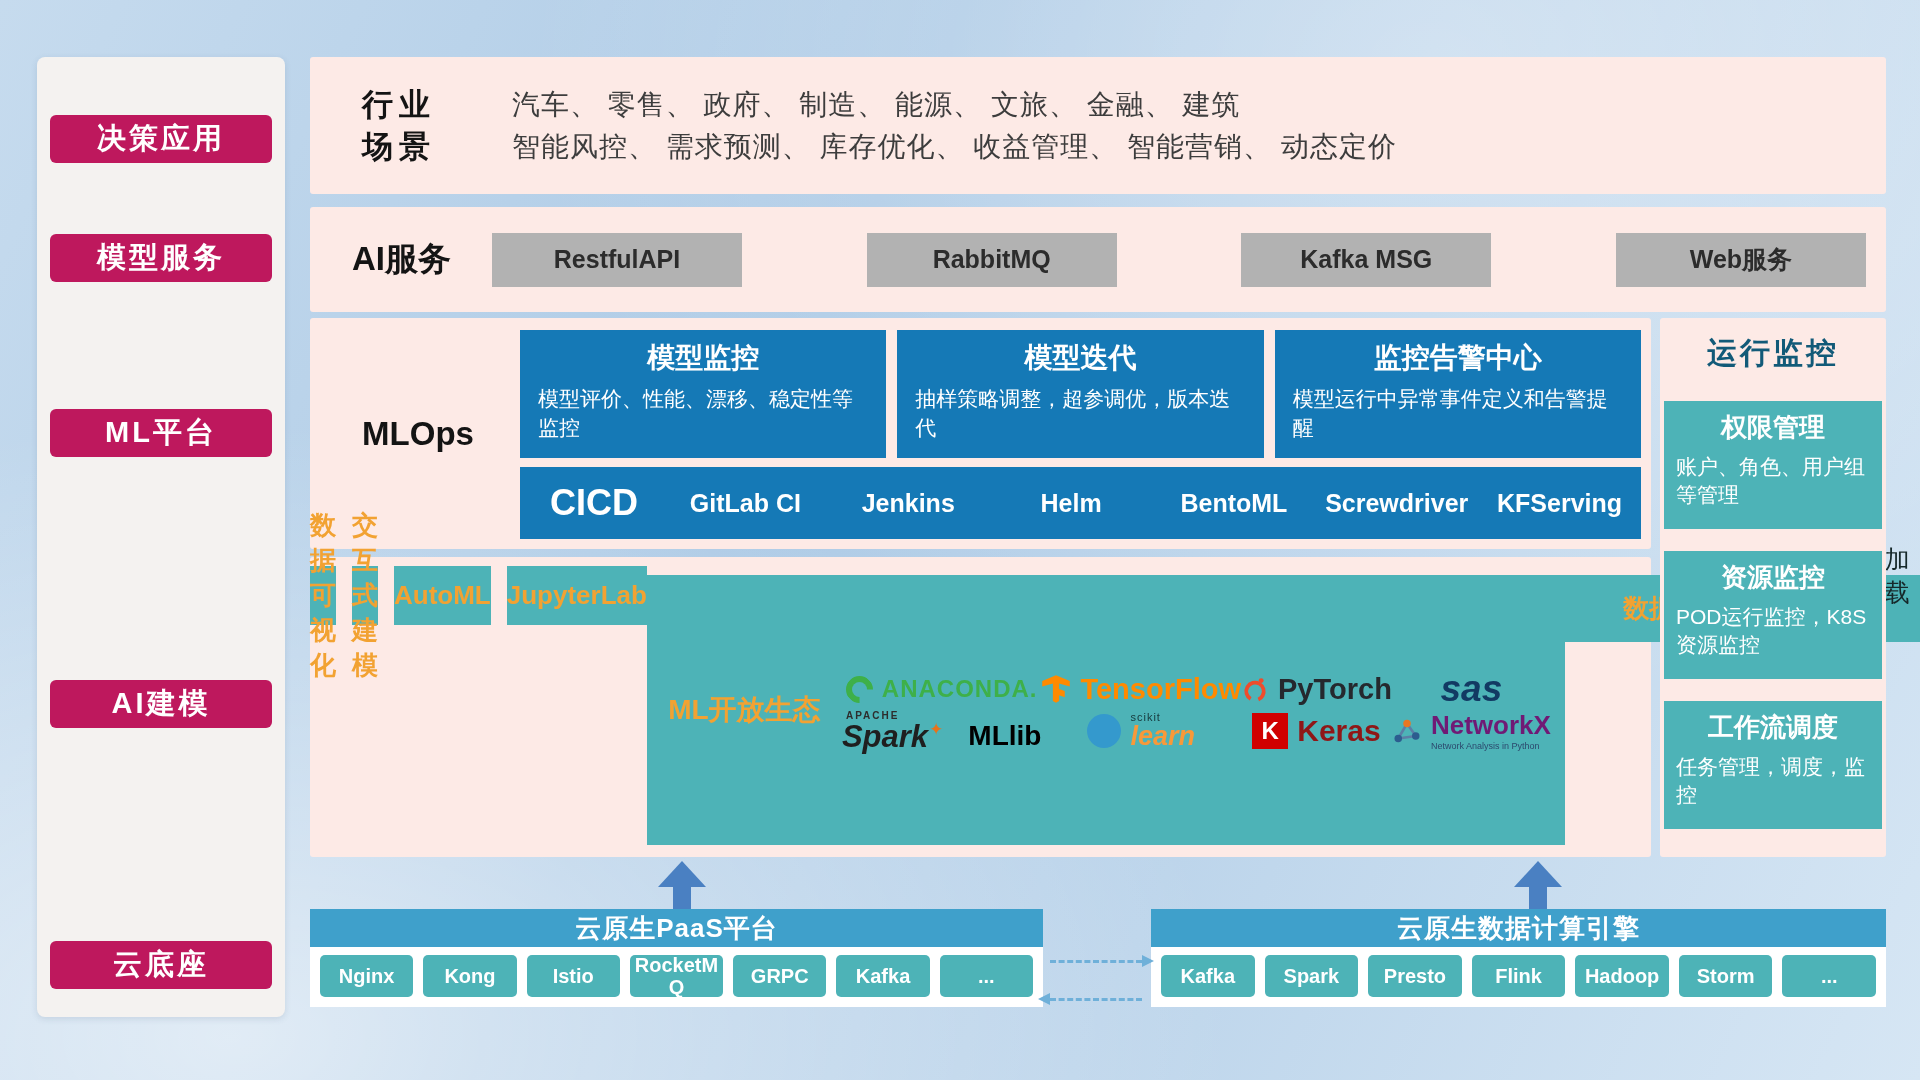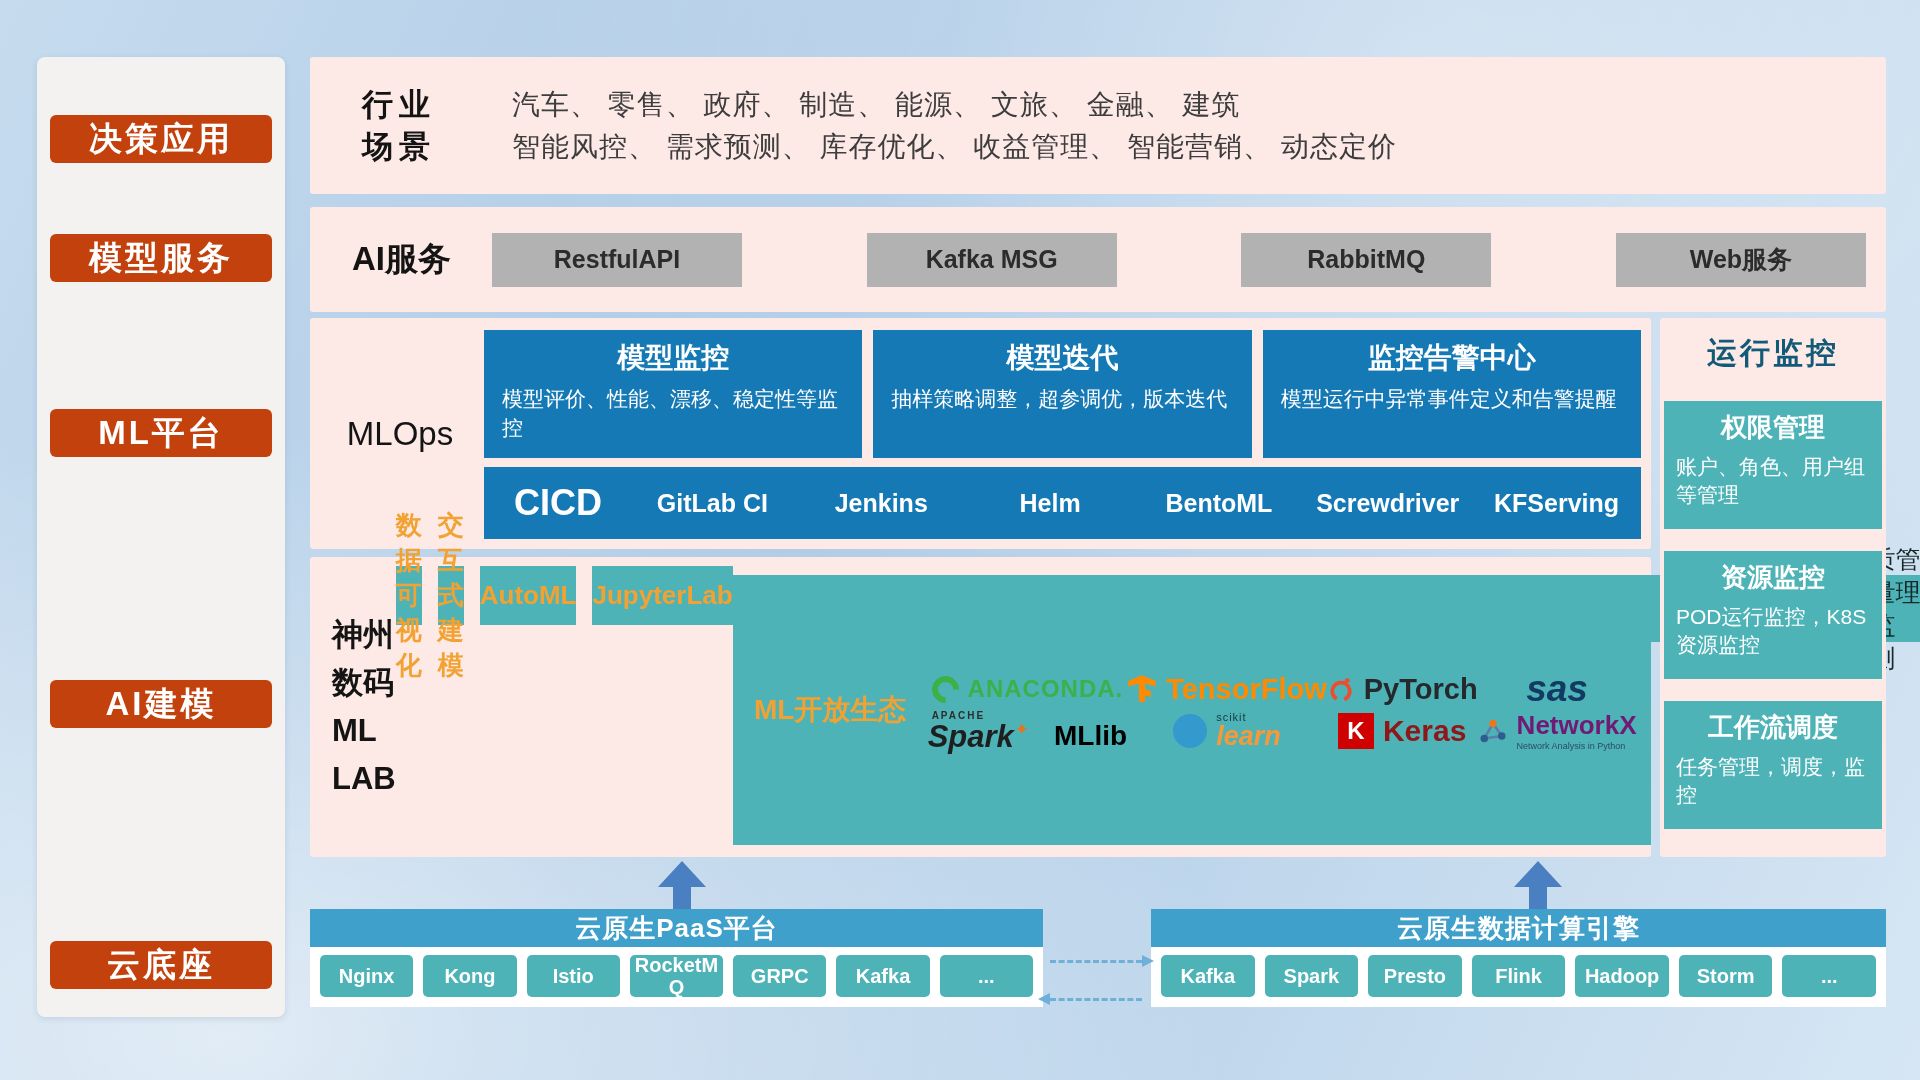--- a/index.html
+++ b/index.html
@@ -9,22 +9,22 @@
     overflow:hidden;
     background:
       radial-gradient(ellipse at 12% 96%, rgba(255,255,255,.6), transparent 42%),
       radial-gradient(ellipse at 75% 6%, rgba(255,255,255,.35), transparent 45%),
       linear-gradient(115deg,#c6dbee 0%,#aecbe6 40%,#bdd5eb 65%,#d6e6f4 100%);
   }
   .canvas { position:relative; width:1920px; height:1080px; }
 
   
   .sidebar { position:absolute; left:37px; top:57px; width:248px; height:960px; background:#f4f2f0; border-radius:8px; box-shadow:0 2px 6px rgba(60,90,120,.15); }
-  .side-btn { position:absolute; left:13px; width:222px; height:48px; background:#c2410c; border-radius:6px;
-    color:#fff; font-size:33px; font-weight:700; letter-spacing:3px;
+  .side-btn { position:absolute; left:13px; width:222px; height:48px; background:#be185d; border-radius:6px;
+    color:#fff; font-size:29px; font-weight:700; letter-spacing:3px;
     display:flex; align-items:center; justify-content:center; }
   .sb0{top:58px;} .sb1{top:177px;} .sb2{top:352px;} .sb3{top:623px;} .sb4{top:884px;}
 
   .band { position:absolute; background:#fdeae6; border-radius:3px; }
 
   
   #band-industry { left:310px; top:57px; width:1576px; height:137px;
     display:flex; flex-direction:column; justify-content:center; padding-left:52px; }
   .ind-row { display:flex; align-items:center; }
   .ind-label { width:150px; font-size:31px; font-weight:700; color:#141414; letter-spacing:6px; }
@@ -32,21 +32,21 @@
 
   
   #band-aiservice { left:310px; top:207px; width:1576px; height:105px; display:flex; align-items:center; }
   .ais-label { width:182px; padding-left:42px; font-size:33px; font-weight:700; color:#141414; }
   .ais-buttons { flex:1; display:flex; justify-content:space-between; padding-right:20px; }
   .gray-btn { width:250px; height:54px; background:#b2b2b2; color:#2c2c2c; font-weight:700; font-size:25px;
     display:flex; align-items:center; justify-content:center; }
 
   
   #band-mlops { left:310px; top:318px; width:1341px; height:231px; display:flex; }
-  .mlops-label { width:174px; display:flex; align-items:center; justify-content:center; font-size:33px; font-weight:400; color:#141414;padding-left:6px; }
+  .mlops-label { width:210px; display:flex; align-items:center; justify-content:center; font-size:33px; font-weight:700; color:#141414;padding-left:6px; }
   .mlops-content { flex:1; padding:12px 10px 10px 0; display:flex; flex-direction:column; }
   .cards-row { display:flex; gap:11px; height:131px; }
   .blue-card { flex:1; background:#1579b6; color:#fff; padding:9px 18px; }
   .blue-card .t { text-align:center; font-size:28px; font-weight:700; margin-bottom:7px; }
   .blue-card .d { font-size:21px; line-height:1.4; }
   .cicd-bar { margin-top:9px; height:73px; background:#1579b6; display:flex; align-items:center; color:#fff; }
   .cicd-label { font-size:36px; font-weight:700; padding:0 26px 0 30px; }
   .cicd-items { flex:1; display:flex; align-items:center; }
   .cicd-item { flex:1; text-align:center; font-size:25px; font-weight:700; }
 
@@ -145,22 +145,22 @@
     <div class="ind-row">
       <span class="ind-label">场景</span>
       <span class="ind-text">智能风控、 需求预测、 库存优化、 收益管理、 智能营销、 动态定价</span>
     </div>
   </section>
 
   <section class="band" id="band-aiservice">
     <span class="ais-label">AI服务</span>
     <div class="ais-buttons">
       <div class="gray-btn">RestfulAPI</div>
+      <div class="gray-btn">RabbitMQ</div>
       <div class="gray-btn">Kafka MSG</div>
-      <div class="gray-btn">RabbitMQ</div>
       <div class="gray-btn">Web服务</div>
     </div>
   </section>
 
   <section class="band" id="band-mlops">
     <div class="mlops-label">MLOps</div>
     <div class="mlops-content">
       <div class="cards-row">
         <div class="blue-card">
           <div class="t">模型监控</div>
@@ -183,24 +183,20 @@
           <span class="cicd-item">Helm</span>
           <span class="cicd-item">BentoML</span>
           <span class="cicd-item">Screwdriver</span>
           <span class="cicd-item">KFServing</span>
         </div>
       </div>
     </div>
   </section>
 
   <section class="band" id="band-mllab">
-    <div class="mllab-label">
-      <span>神州数码</span>
-      <span>ML LAB</span>
-    </div>
     <div class="mllab-content">
       <div class="tools-row">
         <div class="teal-btn">数据可视化</div>
         <div class="teal-btn">交互式建模</div>
         <div class="teal-btn">AutoML</div>
         <div class="teal-btn">JupyterLab</div>
       </div>
       <div class="eco-box">
         <div class="eco-label">ML开放生态</div>
         <div class="eco-grid">

